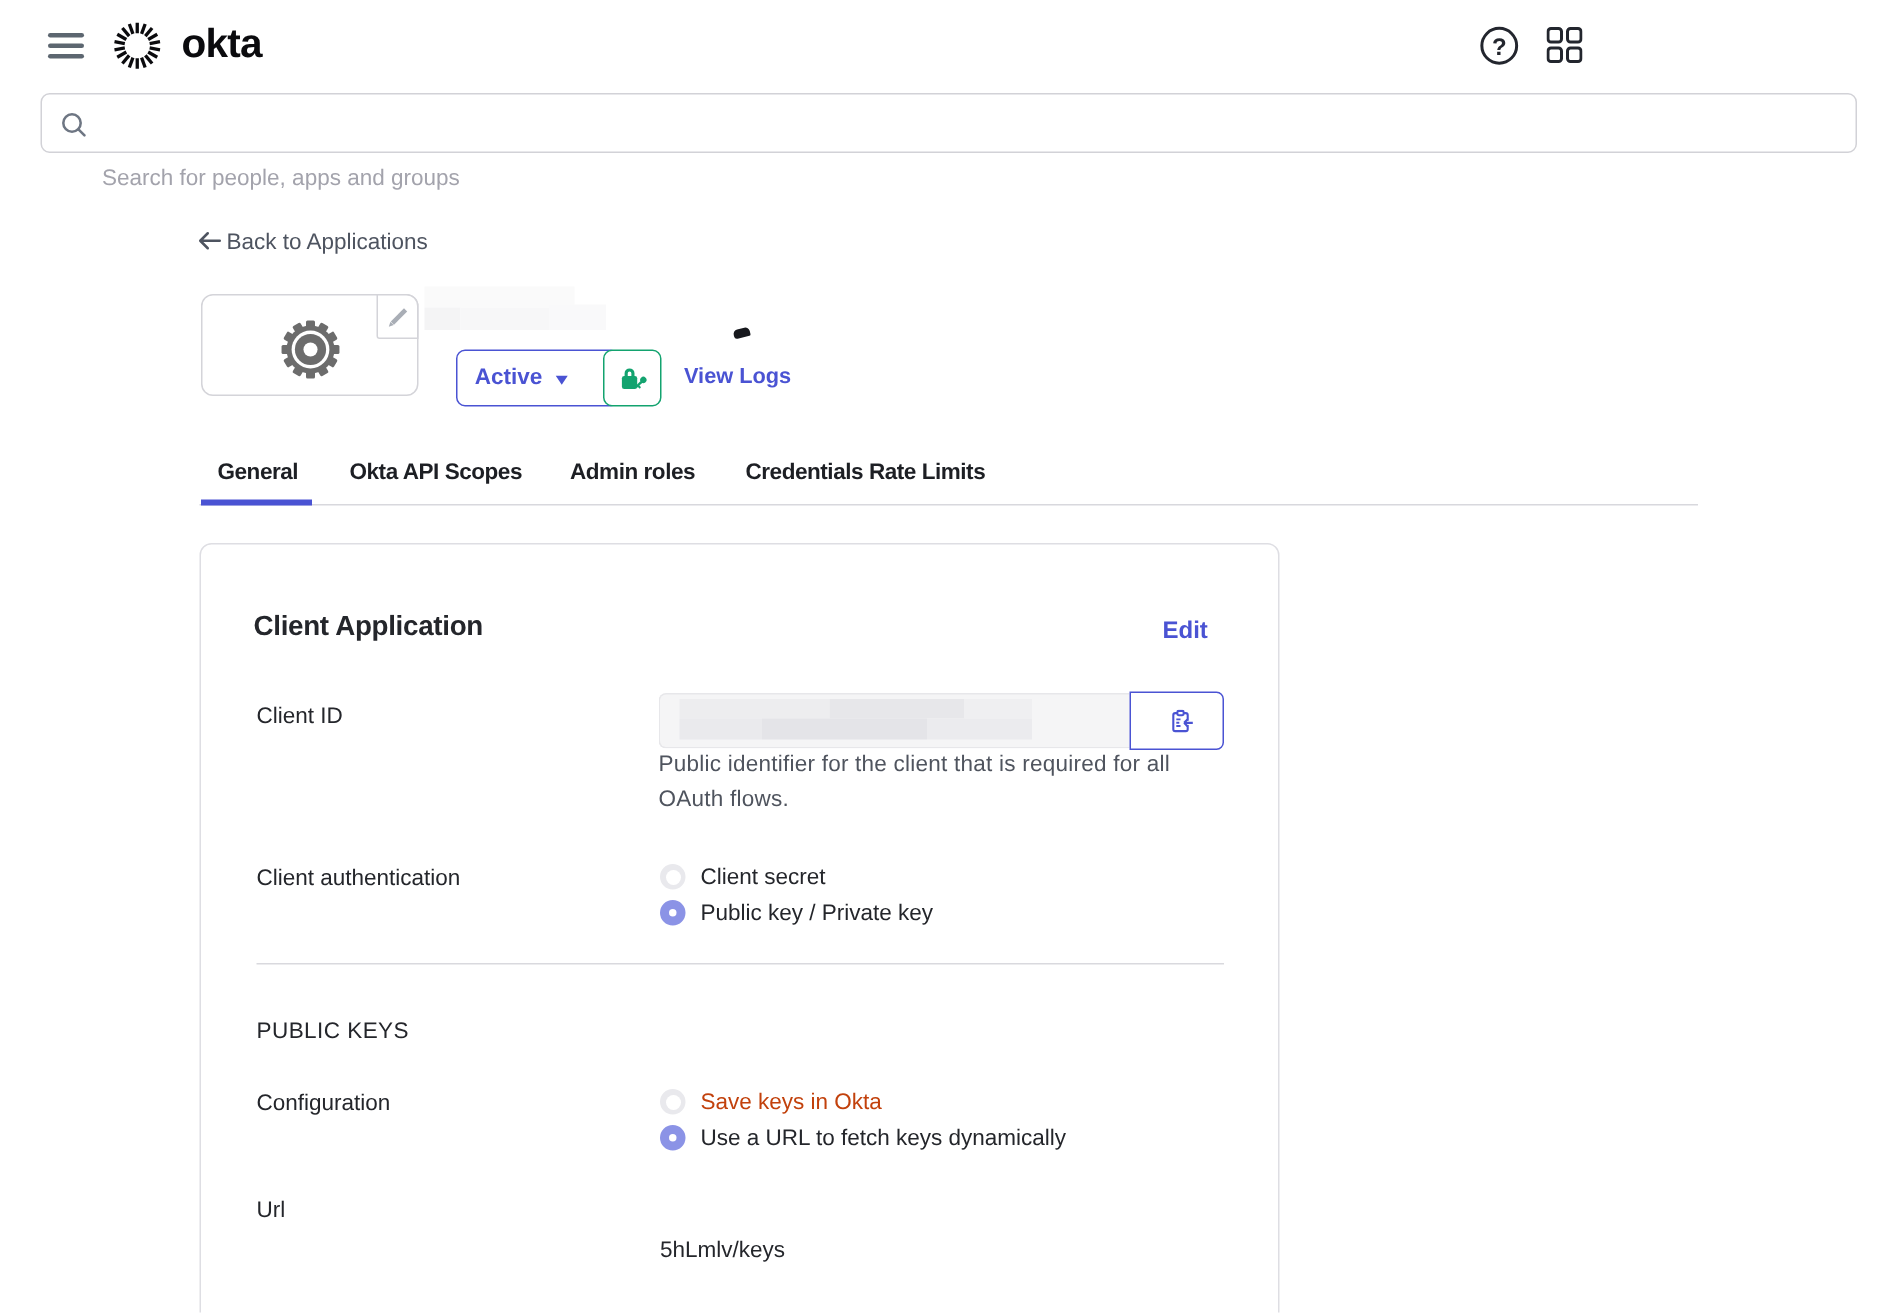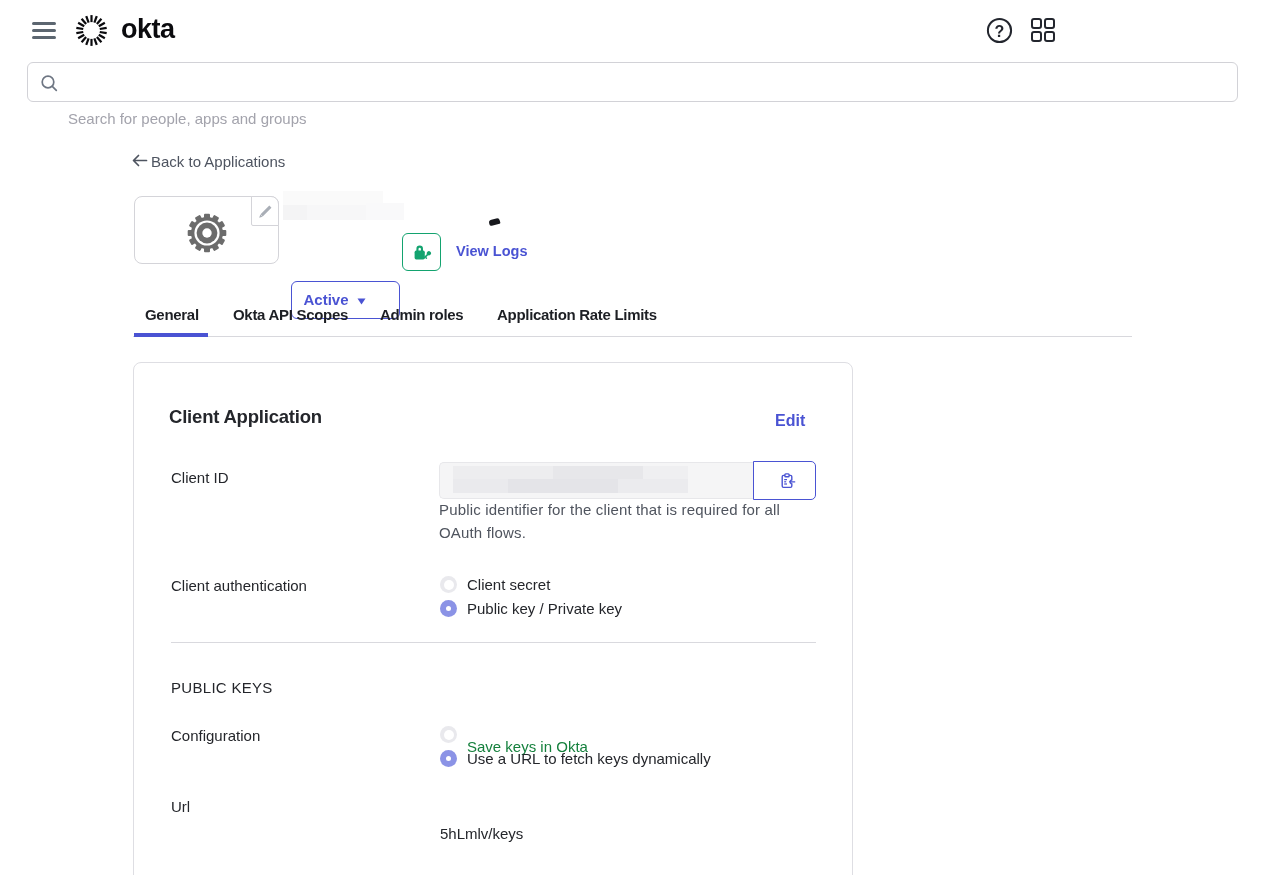--- a/index.html
+++ b/index.html
@@ -103,21 +103,21 @@
 
 <div class="abs" style="left:283px; top:191px; width:121px; height:29px;">
   <div style="position:absolute; left:0; top:0; width:100px; height:14px; background:#fafafa;"></div>
   <div style="position:absolute; left:0; top:14px; width:24px; height:15px; background:#f4f4f5;"></div>
   <div style="position:absolute; left:24px; top:14px; width:59px; height:15px; background:#f7f7f8;"></div>
   <div style="position:absolute; left:83px; top:12px; width:38px; height:17px; background:#f9f9fa;"></div>
 </div>
 
 <div class="abs" style="left:489px; top:219px; width:11px; height:6px; background:#17181d; border-radius:3px 3px 1px 2px; transform:rotate(-14deg);"></div>
 
-<div class="abs" style="left:291px; top:233px; width:109px; height:38px; border:1.5px solid #4a53d3; border-radius:6px; background:#fff;margin-top:48px;">
+<div class="abs" style="left:304px; top:233px; width:109px; height:38px; border:1.5px solid #4a53d3; border-radius:6px; background:#fff;">
   <div style="position:absolute; left:11.5px; top:9px; font-size:15px; font-weight:bold; color:#4a53d3;">Active</div>
   <svg style="position:absolute; left:65px; top:16px;" width="9" height="7" viewBox="0 0 9 7">
       <path d="M0.5 0.5 h8 l-4 6 z" fill="#4a53d3"></path>
     </svg>
 </div>
 
 <div class="abs" style="left:402px; top:233px; width:39px; height:38px; border:1.5px solid #13a36f; border-radius:6px; background:#fff;">
   <svg style="position:absolute; left:10px; top:9px;" width="20" height="20" viewBox="0 0 20 20">
     <g fill="#13a36f">
       <path d="M3.4 8.6 V5.9 a3.3 3.3 0 0 1 6.6 0 V8.6 H7.9 V5.9 a1.2 1.2 0 0 0 -2.4 0 V8.6 Z"></path>
@@ -129,21 +129,21 @@
       </g>
     </g>
   </svg>
 </div>
 <div class="abs" style="left:456px; top:243px; font-size:14.5px; font-weight:bold; color:#4a53d3;">View Logs</div>
 
 <div class="abs" style="left:133px; top:300px; width:999px; height:37px; border-bottom:1px solid #d8d8dd;"></div>
 <div class="abs" style="left:145px; top:306px; font-size:15px; font-weight:bold; letter-spacing:-0.3px; color:#1d1f24;">General</div>
 <div class="abs" style="left:233px; top:306px; font-size:15px; font-weight:bold; letter-spacing:-0.3px; color:#1d1f24;">Okta API Scopes</div>
 <div class="abs" style="left:380px; top:306px; font-size:15px; font-weight:bold; letter-spacing:-0.3px; color:#1d1f24;">Admin roles</div>
-<div class="abs" style="left:497px; top:306px; font-size:15px; font-weight:bold; letter-spacing:-0.3px; color:#1d1f24;">Application Rate Limits</div>
+<div class="abs" style="left:497px; top:306px; font-size:15px; font-weight:bold; letter-spacing:-0.3px; color:#1d1f24;">Credentials Rate Limits</div>
 <div class="abs" style="left:134px; top:333px; width:74px; height:3.5px; background:#4a53d3;"></div>
 
 <div class="abs" style="left:133px; top:362px; width:720px; height:560px; border:1px solid #dedee3; border-radius:8px; background:#fff;">
 
   <div style="position:absolute; left:35px; top:42.5px; font-size:18.5px; font-weight:bold; letter-spacing:-0.2px; color:#24262b;">Client Application</div>
   <div style="position:absolute; left:641px; top:49px; font-size:16px; font-weight:bold; color:#4a53d3;">Edit</div>
 
   <div style="position:absolute; left:37px; top:106px; font-size:15px; color:#24262b;">Client ID</div>
   <div style="position:absolute; left:305px; top:99px; width:314px; height:37px; background:#f5f5f6; border:1px solid #e7e7ea; border-right:none; border-radius:5px 0 0 5px;">
     <div style="position:absolute; left:13px; top:3px; width:100px; height:13px; background:#ededef;"></div>
@@ -181,21 +181,21 @@
   <div style="position:absolute; left:333px; top:237px; font-size:15px; color:#24262b;">Public key / Private key</div>
 
   <div style="position:absolute; left:37px; top:279px; width:645px; border-top:1px solid #d9d9de;"></div>
 
   <div style="position:absolute; left:37px; top:316px; font-size:15px; font-weight:normal; letter-spacing:0.3px; color:#24262b;">PUBLIC KEYS</div>
 
   <div style="position:absolute; left:37px; top:364px; font-size:15px; color:#24262b;">Configuration</div>
   <div style="position:absolute; left:306px; top:363px; width:17px; height:17px; border-radius:50%; background:#e9e9ed;">
       <div style="position:absolute; left:3.5px; top:3.5px; width:10px; height:10px; border-radius:50%; background:#fff;"></div>
     </div>
-  <div style="position:absolute; left:333px; top:363px; font-size:15px; color:#15803d;margin-top:12px;">Save keys in Okta</div>
+  <div style="position:absolute; left:333px; top:363px; font-size:15px; color:#c2410c;">Save keys in Okta</div>
   <div style="position:absolute; left:306px; top:387px; width:17px; height:17px; border-radius:50%; background:#8b93e6;">
       <div style="position:absolute; left:5.6px; top:5.6px; width:5.8px; height:5.8px; border-radius:50%; background:#fff;"></div>
     </div>
   <div style="position:absolute; left:333px; top:387px; font-size:15px; color:#24262b;">Use a URL to fetch keys dynamically</div>
 
   <div style="position:absolute; left:37px; top:435px; font-size:15px; color:#24262b;">Url</div>
   <div style="position:absolute; left:306px; top:462px; font-size:15px; color:#24262b;">5hLmlv/keys</div>
 
 </div>
 

